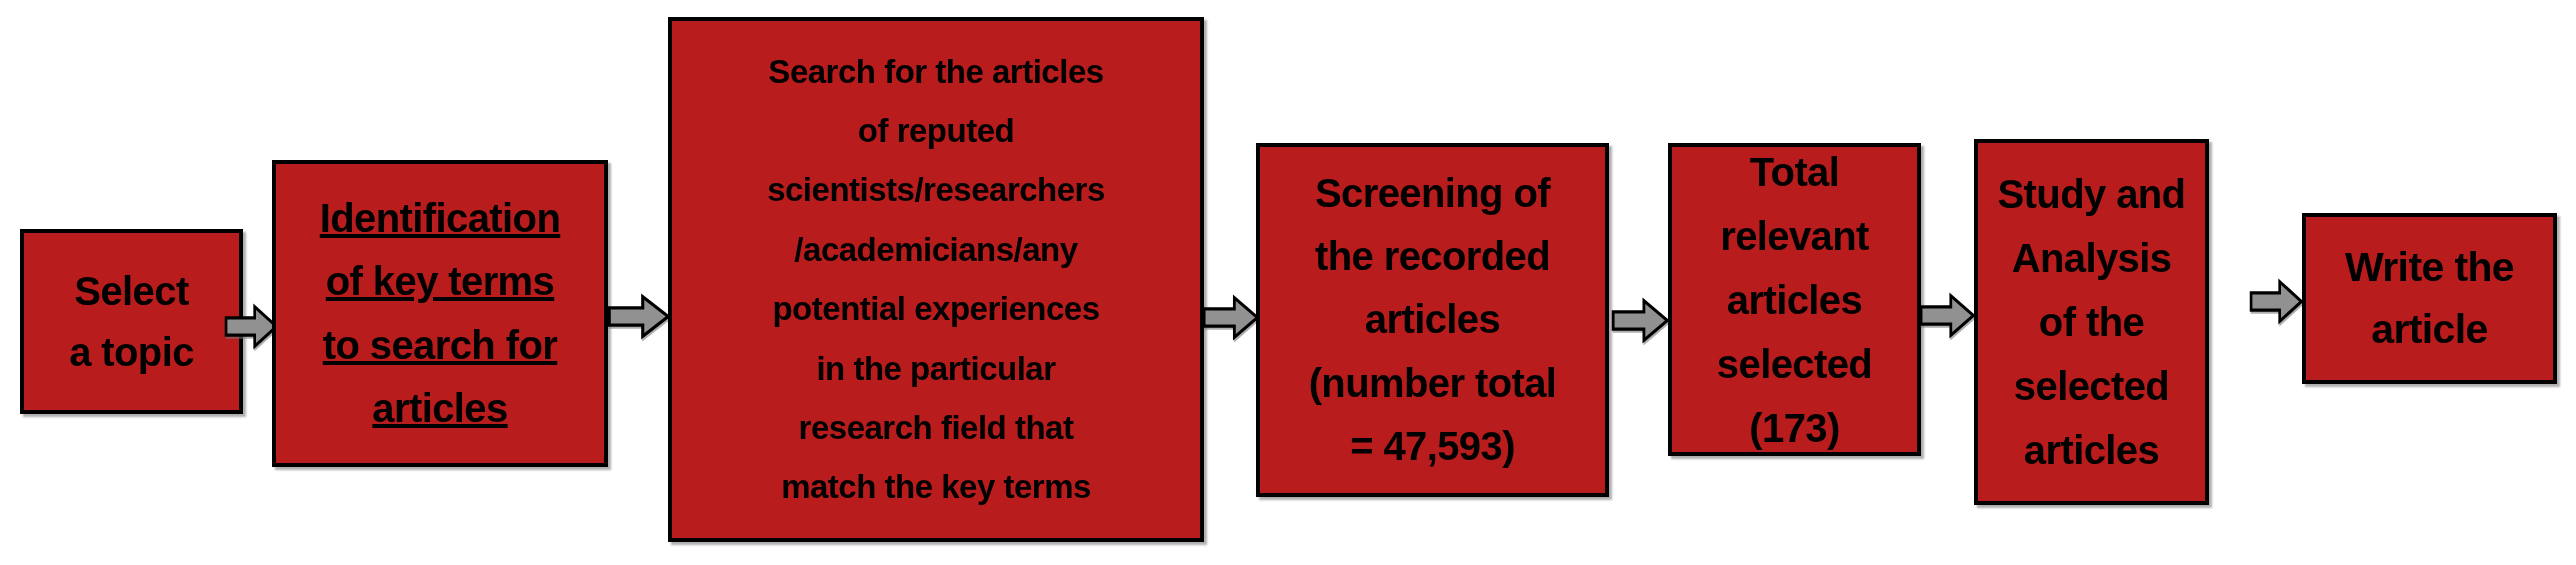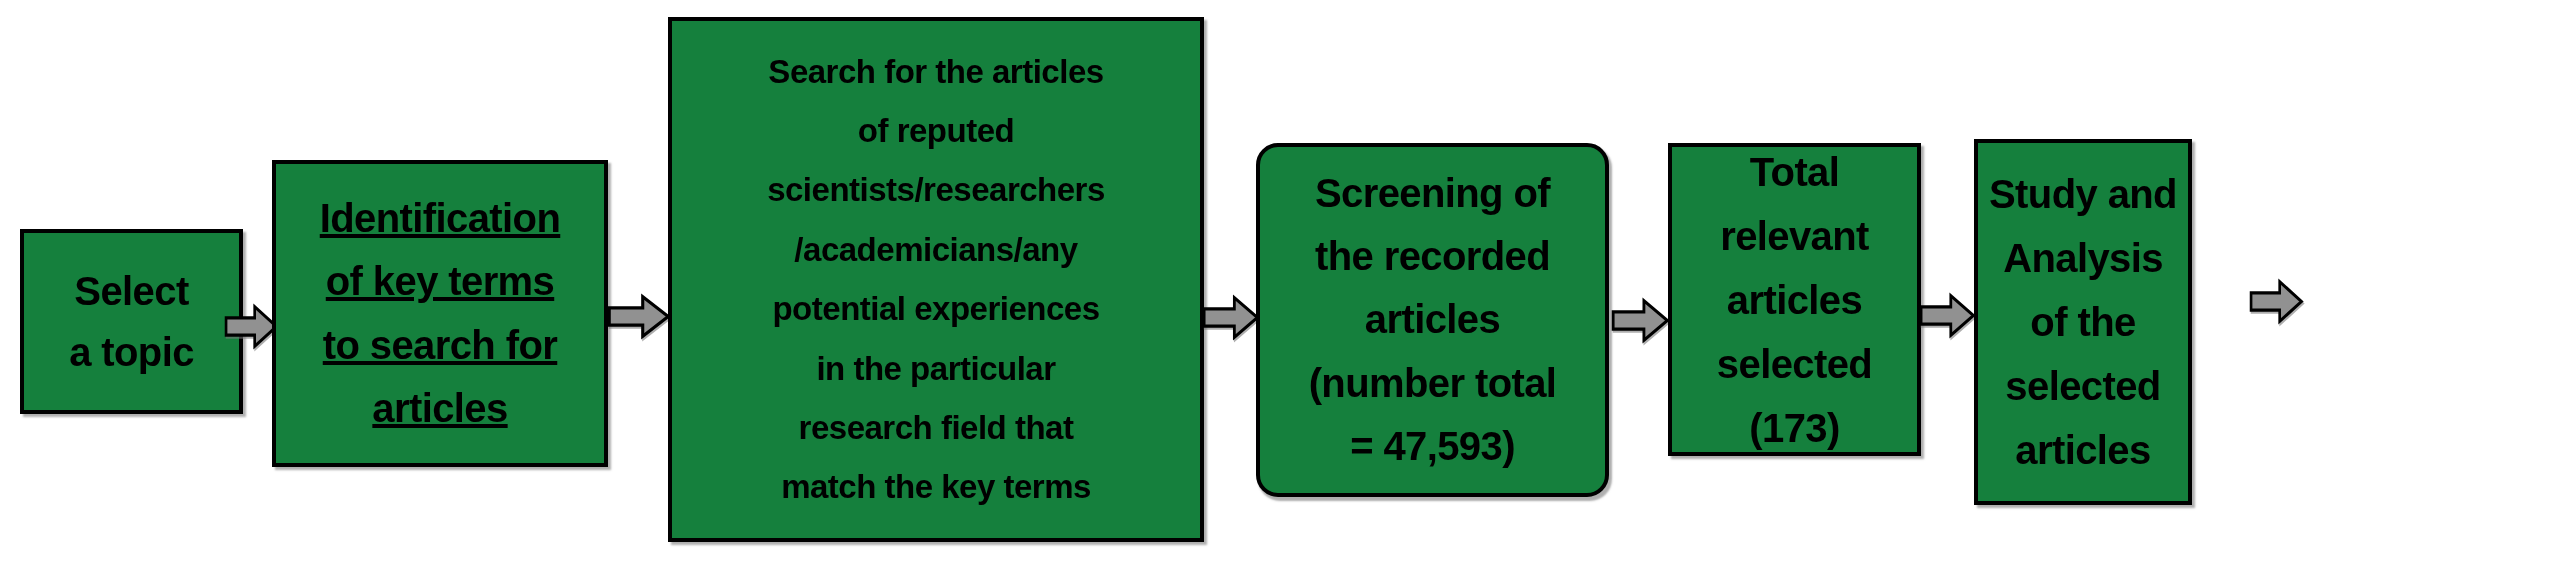--- a/index.html
+++ b/index.html
@@ -13,21 +13,21 @@
   }
   .stage {
     position: relative;
     width: 2576px;
     height: 565px;
     background: #ffffff;
   }
   .box {
     position: absolute;
     box-sizing: border-box;
-    background: #15803d;
+    background: #b91c1c;
     border: 4.7px solid #000000;
     box-shadow: 2.7px 3.3px 2px rgba(110,110,110,0.55);
     display: flex;
     align-items: center;
     justify-content: center;
     text-align: center;
   }
   .box-label {
     white-space: pre-line;
     color: #000000;
@@ -35,25 +35,25 @@
     letter-spacing: -0.015em;
     width: 100%;
   }
   
   #b1 { left: 20px;   top: 229px; width: 223px; height: 185px; }
   #b1 .box-label { font-size: 40px; line-height: 1.52; }
   #b2 { left: 272px;  top: 160px; width: 336px; height: 307px; text-decoration: underline; }
   #b2 .box-label { font-size: 40px; line-height: 1.58; }
   #b3 { left: 668px; top: 16.7px;  width: 536px; height: 525px; }
   #b3 .box-label { font-size: 33px; line-height: 1.8; }
-  #b4 { left: 1256px; top: 143px; width: 353px; height: 354px; border-radius: 22px; }
+  #b4 { left: 1256px; top: 143px; width: 353px; height: 354px; }
   #b4 .box-label { font-size: 40px; line-height: 1.58; }
   #b5 { left: 1668px; top: 143px; width: 253px; height: 313px; }
   #b5 .box-label { font-size: 40px; line-height: 1.6; }
-  #b6 { left: 1974px; top: 139px; width: 218px; height: 366px; }
+  #b6 { left: 1974px; top: 139px; width: 235px; height: 366px; }
   #b6 .box-label { font-size: 40px; line-height: 1.6; }
   #b7 { left: 2302px; top: 213px; width: 255px; height: 171px; }
   #b7 .box-label { font-size: 41px; line-height: 1.5; }
 
   .arrow {
     position: absolute;
     overflow: visible;
     filter: drop-shadow(1.3px 2px 0.7px rgba(120,120,120,0.6));
   }
   .arrow polygon {
@@ -138,15 +138,19 @@
 Analysis
 of the
 selected
 articles</span>
   </div>
 
   <svg class="arrow" id="a6" viewBox="0 0 100 68" preserveAspectRatio="none">
     <polygon points="2,21 56,21 56,4 97,34 56,64 56,47 2,47"></polygon>
   </svg>
 
+  <div class="box" id="b7">
+    <span class="box-label">Write the
+article</span>
+  </div>
 
 </div>
 
 
 </body></html>

